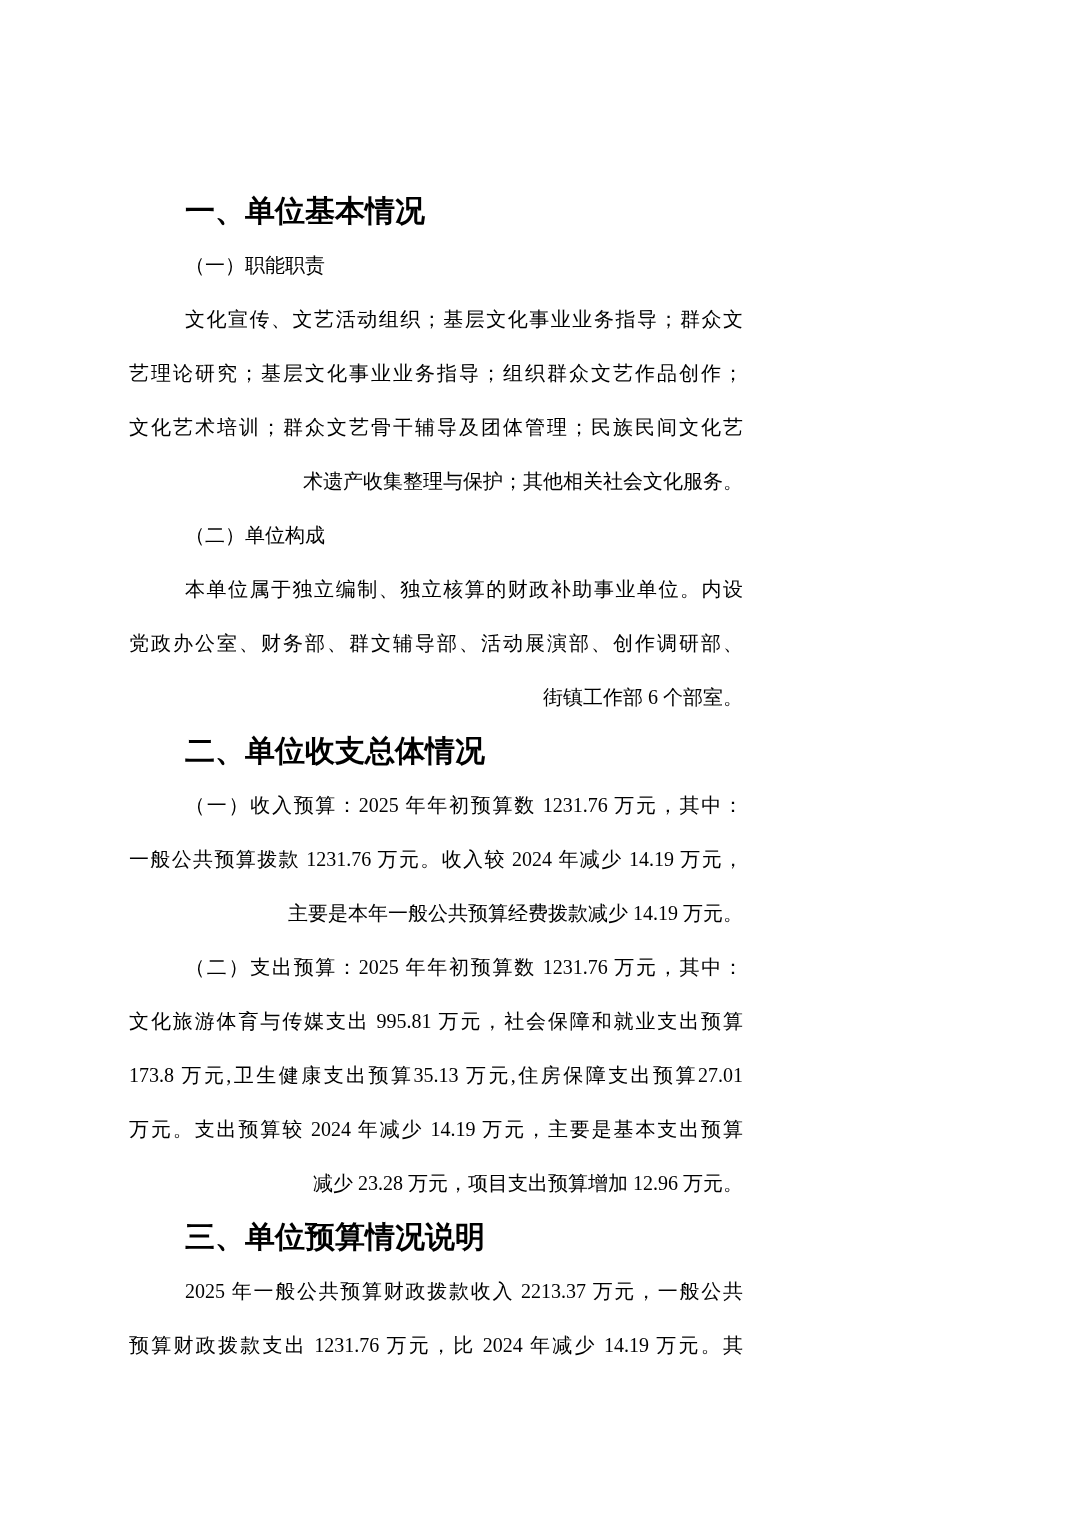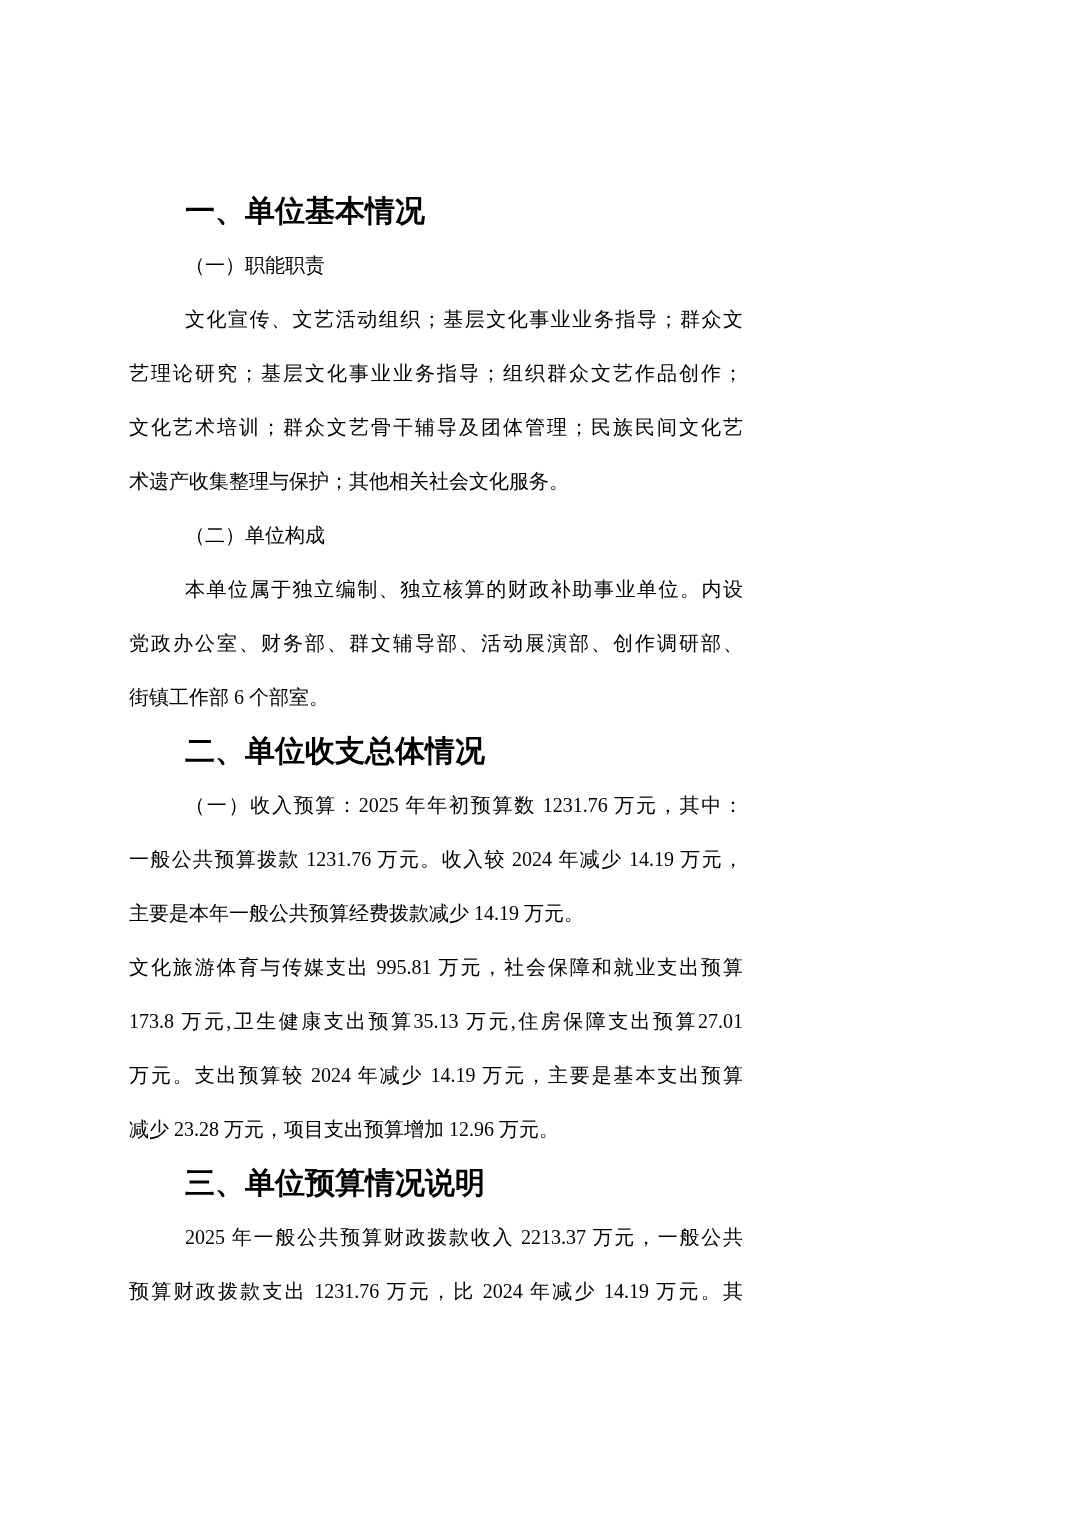--- a/index.html
+++ b/index.html
@@ -48,21 +48,21 @@
     text-align-last: justify;
   }
   
   .line.pj {
     white-space: normal;
     text-align: justify;
     text-align-last: justify;
   }
   
   .line.pl {
-    text-align: left;
+    text-align: right;
   }
 </style>
 </head>
 <body>
 
 <div class="page">
   <div class="text-block">
       <div class="line h1">一、单位基本情况</div>
       <div class="line sub">（一）职能职责</div>
       <div class="line pf">文化宣传、文艺活动组织；基层文化事业业务指导；群众文</div>
@@ -70,20 +70,21 @@
       <div class="line pj">文化艺术培训；群众文艺骨干辅导及团体管理；民族民间文化艺</div>
       <div class="line pl">术遗产收集整理与保护；其他相关社会文化服务。</div>
       <div class="line sub">（二）单位构成</div>
       <div class="line pf">本单位属于独立编制、独立核算的财政补助事业单位。内设</div>
       <div class="line pj">党政办公室、财务部、群文辅导部、活动展演部、创作调研部、</div>
       <div class="line pl">街镇工作部 6 个部室。</div>
       <div class="line h1">二、单位收支总体情况</div>
       <div class="line pf">（一）收入预算：2025 年年初预算数 1231.76 万元，其中：</div>
       <div class="line pj">一般公共预算拨款 1231.76 万元。收入较 2024 年减少 14.19 万元，</div>
       <div class="line pl">主要是本年一般公共预算经费拨款减少 14.19 万元。</div>
+      <div class="line pf">（二）支出预算：2025 年年初预算数 1231.76 万元，其中：</div>
       <div class="line pj">文化旅游体育与传媒支出 995.81 万元，社会保障和就业支出预算</div>
       <div class="line pj">173.8 万元,卫生健康支出预算35.13 万元,住房保障支出预算27.01</div>
       <div class="line pj">万元。支出预算较 2024 年减少 14.19 万元，主要是基本支出预算</div>
       <div class="line pl">减少 23.28 万元，项目支出预算增加 12.96 万元。</div>
       <div class="line h1">三、单位预算情况说明</div>
       <div class="line pf">2025 年一般公共预算财政拨款收入 2213.37 万元，一般公共</div>
       <div class="line pj">预算财政拨款支出 1231.76 万元，比 2024 年减少 14.19 万元。其</div>
     </div>
 </div>
 

